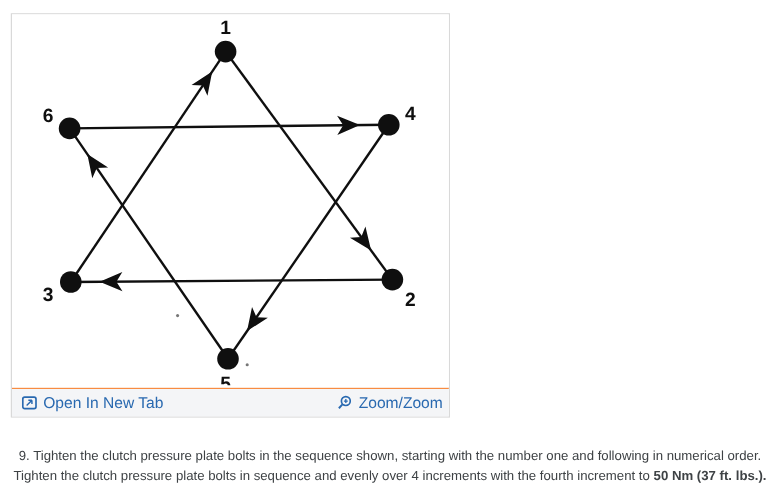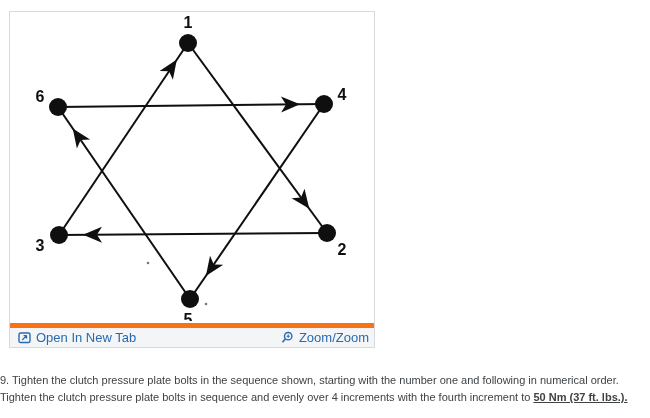--- a/index.html
+++ b/index.html
@@ -21,21 +21,21 @@
   .diagram-area{
     flex:1 1 auto;
     position:relative;
     background:#ffffff;
   }
   .diagram-area svg{display:block;}
   .figure-footer{
     height:24px;
     flex:0 0 24px;
     background:var(--footer-bg,#f4f5f7);
-    border-top:5px solid #f97316;
+    border-top:1px solid #f97316;
     display:flex;
     align-items:center;
     justify-content:space-between;
     padding:0 5px 0 8px;
     box-sizing:border-box;
   }
   .footer-link{
     display:inline-flex;
     align-items:center;
     gap:5px;
@@ -44,25 +44,26 @@
     text-decoration:none;
     cursor:pointer;
     line-height:1;
     white-space:nowrap;
   }
   .footer-link svg{flex:0 0 auto;}
   .caption{
     position:absolute;
     left:0;right:0;
     top:372px;
+    text-align:center;
     color:var(--caption-color,#3e4245);
     font-size:11px;
     line-height:17px;
   }
-  .caption b{font-weight:bold;text-decoration:underline;}
+  .caption b{font-weight:bold;}
 </style>
 </head>
 <body>
 
 <div class="figure-card">
   <div class="diagram-area">
     <svg xmlns="http://www.w3.org/2000/svg" width="362" height="309" viewBox="0 0 362 309">
         <line x1="178" y1="31" x2="317" y2="221" stroke="#0f0f0f" stroke-width="2"></line>
         <polygon points="0,0 -19,8 -14,0 -19,-8" fill="#0f0f0f" transform="translate(299.28672455394934,196.7876091025207) rotate(53.81158331144029)"></polygon>
         <line x1="317" y1="221" x2="49" y2="223" stroke="#0f0f0f" stroke-width="2"></line>

